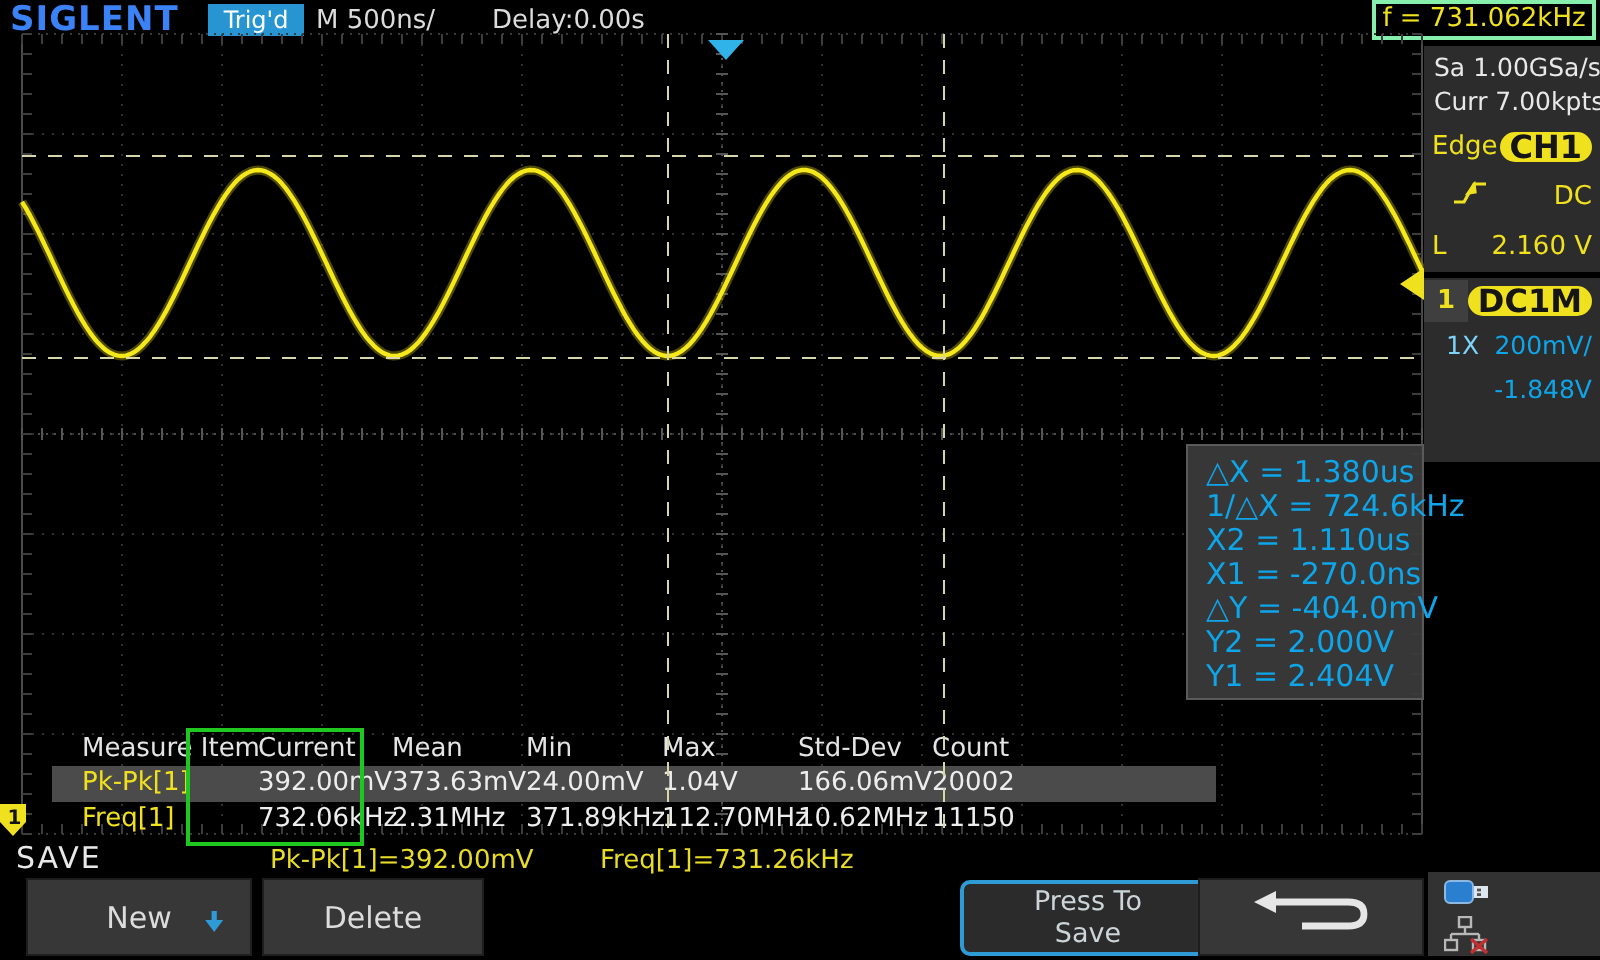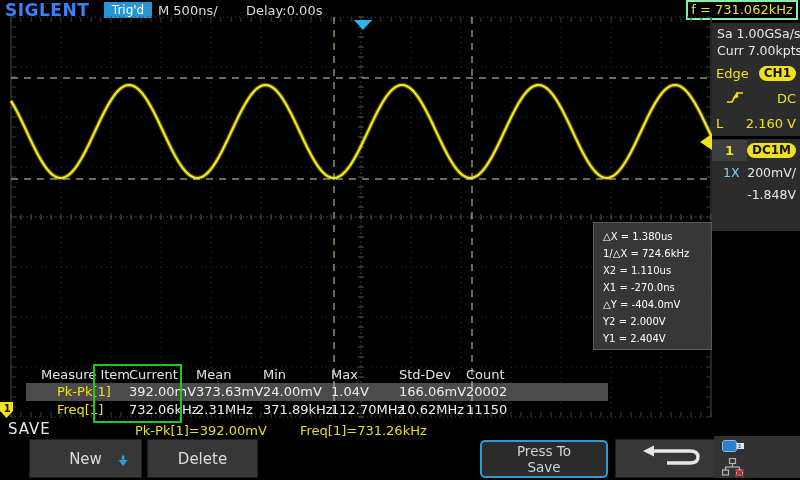--- a/index.html
+++ b/index.html
@@ -20,48 +20,48 @@
   .fbox{left:686px;top:0;width:108px;height:16px;border:2px solid #86efac;background:#000;
         color:#f0e11e;font-size:13px;text-align:center;line-height:16px;}
 
   
   .panel{background:#2c2c2c;}
   .acq{left:712px;top:23px;width:88px;height:37px;padding-top:2px;}
   .acq div{font-size:12.5px;color:#e8e8e8;line-height:17px;padding-left:5px;white-space:nowrap;}
   .trigpanel{left:712px;top:61px;width:88px;height:75px;text-align:center;}
   .trow{display:flex;justify-content:space-between;align-items:center;height:25px;padding:0 4px;}
   .ylw{color:#f0e11e;}
-  .badge{background:#f0e11e;color:#151515;font-size:12px;font-weight:bold;
+  .badge{background:#f0e11e;color:#151515;font-size:16px;font-weight:bold;
          border-radius:8px;padding:0 5px;line-height:15px;}
   .chanpanel{left:712px;top:139px;width:88px;height:92px;}
   .chnum{width:44px;height:21px;background:#3f3f3f;color:#f0e11e;font-size:13px;font-weight:bold;
          text-align:center;line-height:21px;}
   .crow{display:flex;justify-content:space-between;align-items:center;height:22px;padding:0 4px;}
-  .wht{color:#e5e5e5;font-size:12.5px;}
+  .wht{color:#0ea5e9;font-size:12.5px;}
   .gry{color:#7dd3fc;font-size:12.5px;padding-left:7px;}
 
   
   .cursorbox{left:593px;top:222px;width:119px;height:128px;background:rgba(58,58,58,.94);
              border:1px solid #5a5a5a;padding:5px 0 0 9px;box-sizing:border-box;}
-  .cursorbox div{color:#ffffff;font-size:10px;line-height:17px;white-space:nowrap;}
+  .cursorbox div{color:#0ea5e9;font-size:15px;line-height:17px;white-space:nowrap;}
 
   
   .mtable{left:0;top:366px;width:582px;padding-left:26px;}
   .mrow{display:grid;grid-template-columns:88px 67px 67px 68px 68px 67px 70px;
         padding-left:15px;height:18px;line-height:18px;font-size:13px;color:#ededed;white-space:nowrap;}
   .mhead{height:17px;line-height:17px;color:#e4e4e4;}
   .stripe{background:#4b4b4b;}
-  .mitem{color:#f0e11e;margin-left:16px;}
+  .mitem{color:#f0e11e;}
   .greenbox{left:93px;top:364px;width:85px;height:55px;border:2px solid #1fc81f;}
 
   
   .savetitle{left:8px;top:420px;font-size:15px;color:#e8e8e8;letter-spacing:1px;}
   .readout{top:423px;font-size:13px;color:#e8dc28;}
   .btn{top:439px;height:39px;background:#373737;border:1px solid #1e1e1e;box-sizing:border-box;
-       color:#dcdcdc;font-size:15px;display:flex;align-items:center;justify-content:center;margin-left:16px;}
+       color:#dcdcdc;font-size:15px;display:flex;align-items:center;justify-content:center;}
   .btn-new{left:13px;width:113px;}
   .btn-del{left:131px;width:111px;}
   .newarrow{position:absolute;right:12px;top:13px;}
   .btn-pts{left:480px;top:440px;width:128px;height:38px;background:#2b2b2b;
            border:2px solid #2e9bd6;border-radius:5px;box-sizing:border-box;
            color:#ccd4d8;font-size:13.5px;line-height:16px;text-align:center;
            display:flex;flex-direction:column;justify-content:center;}
   .btn-back{left:599px;width:113px;}
   .iconpanel{left:714px;top:436px;width:86px;height:42px;background:#323232;padding:2px 0 0 8px;box-sizing:border-box;}
 </style>

